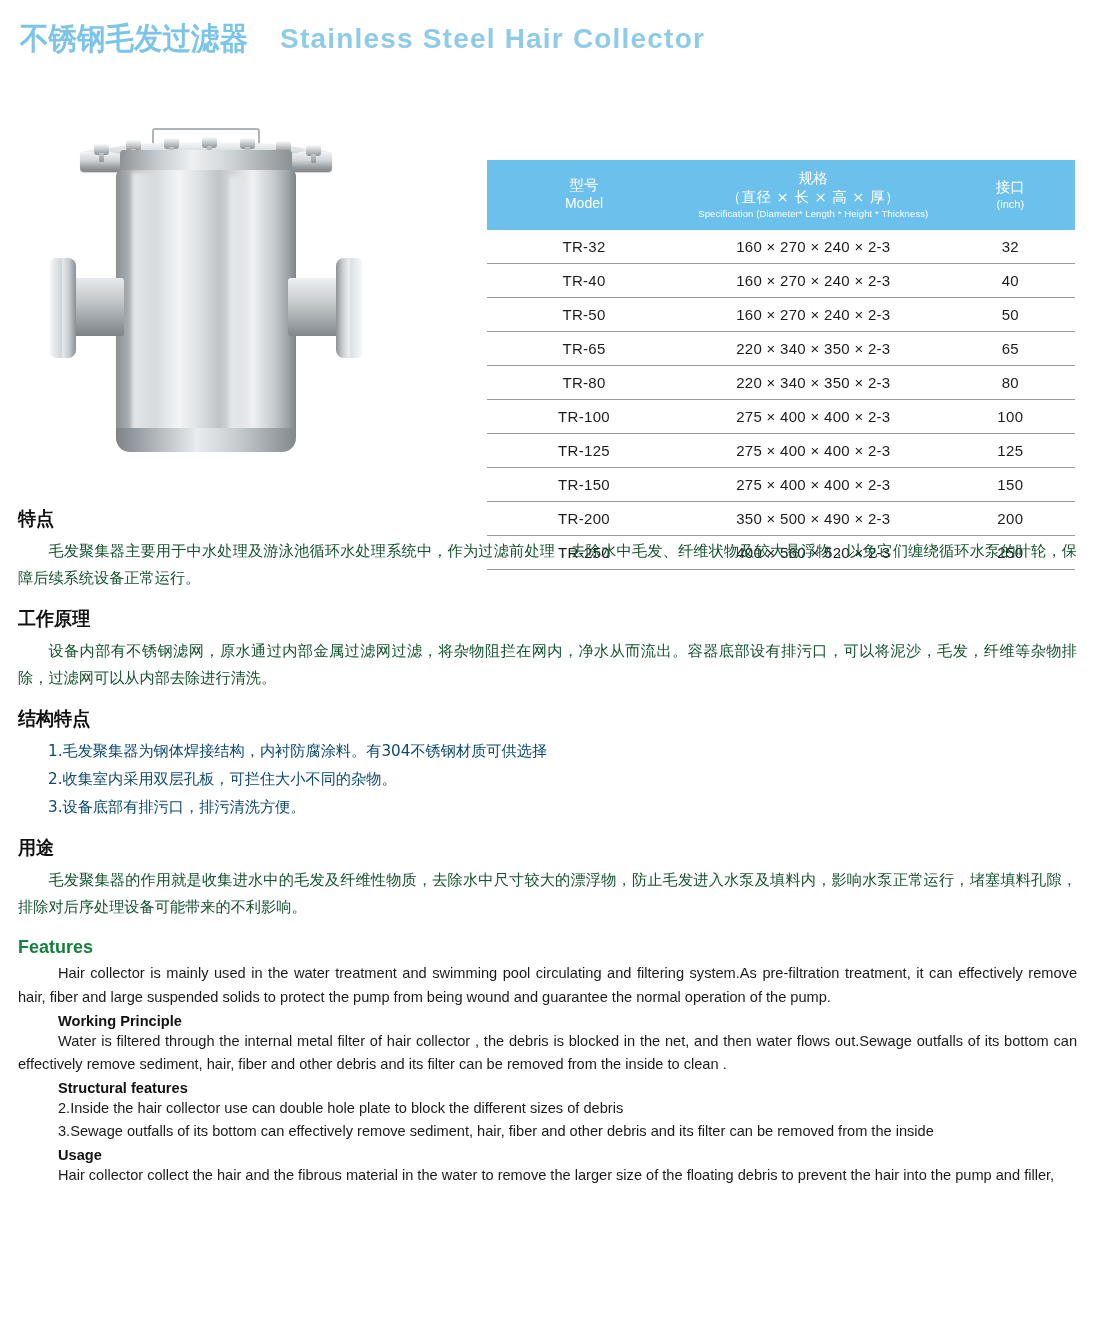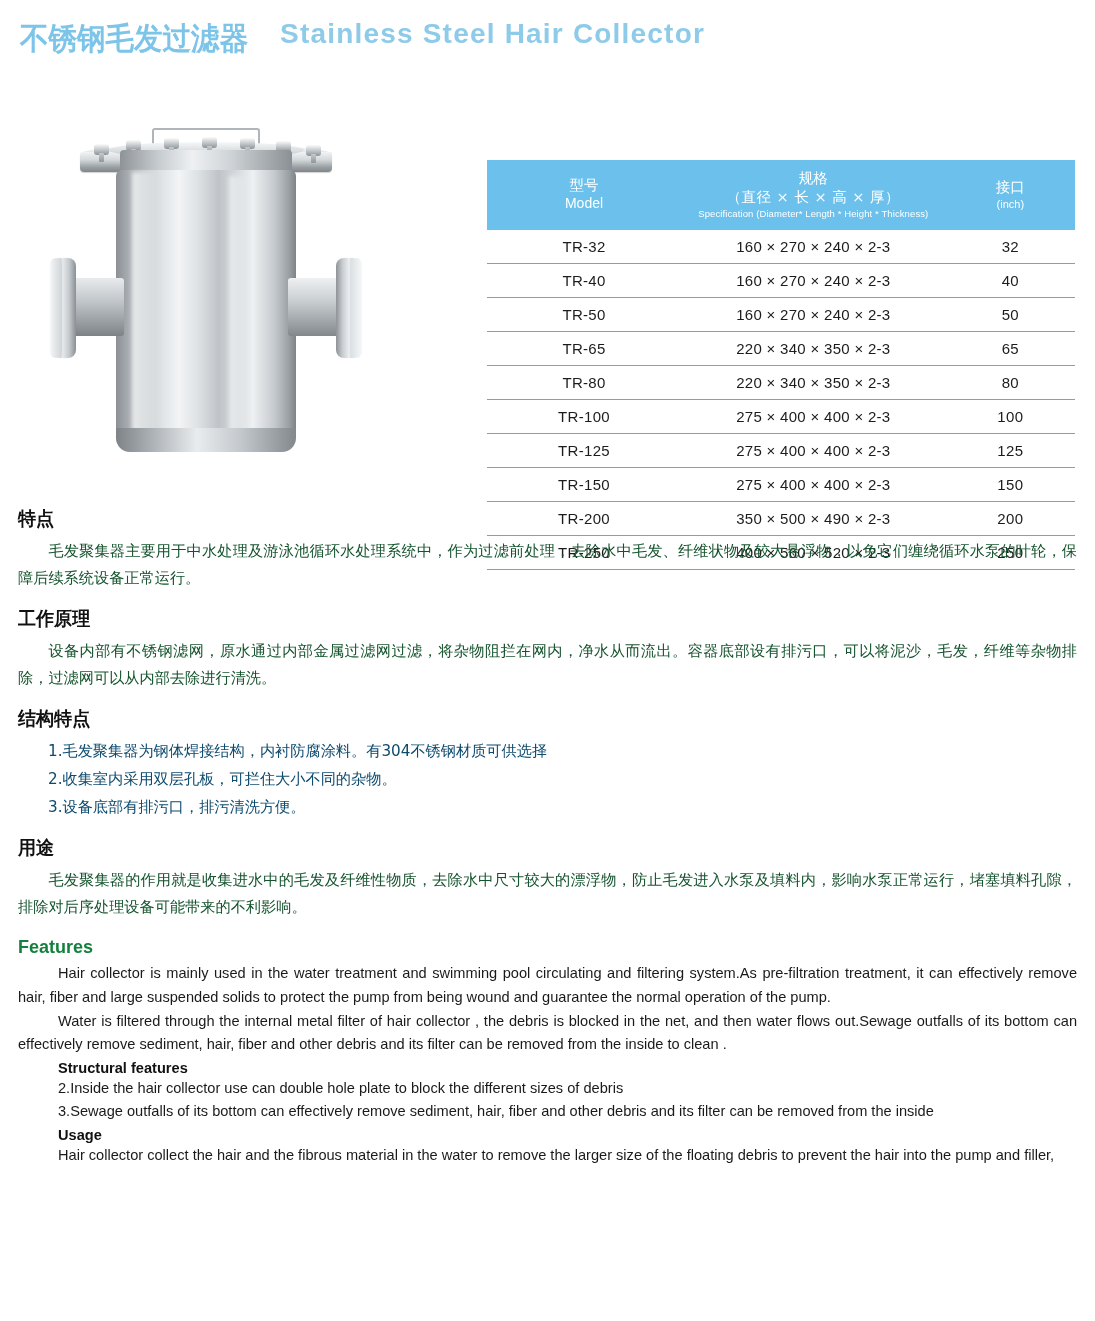--- a/index.html
+++ b/index.html
@@ -14,21 +14,21 @@
     font-family: "Liberation Sans", "DejaVu Sans", sans-serif;
     color: #1a1a1a;
     overflow: hidden;
     position: relative;
   }
 
   
   .title-bar {
     padding: 18px 0 0 20px;
     display: flex;
-    align-items: flex-start;
+    align-items: center;
     gap: 12px;
     white-space: nowrap;
   }
   .title-cn {
     font-size: 31px;
     font-weight: bold;
     color: #7cc4e8;
     letter-spacing: 0px;
     transform: scaleX(0.92);
     transform-origin: left center;
@@ -471,20 +471,21 @@
   <div class="list-cn">1.毛发聚集器为钢体焊接结构，内衬防腐涂料。有304不锈钢材质可供选择</div>
   <div class="list-cn">2.收集室内采用双层孔板，可拦住大小不同的杂物。</div>
   <div class="list-cn">3.设备底部有排污口，排污清洗方便。</div>
 
   <div class="sec-h-cn">用途</div>
   <p class="para-cn indent">毛发聚集器的作用就是收集进水中的毛发及纤维性物质，去除水中尺寸较大的漂浮物，防止毛发进入水泵及填料内，影响水泵正常运行，堵塞填料孔隙，排除对后序处理设备可能带来的不利影响。</p>
 
   <div class="sec-h-en">Features</div>
   <p class="para-en indent">Hair collector is mainly used in the water treatment and swimming pool circulating and filtering system.As pre-filtration treatment, it can effectively remove hair, fiber and large suspended solids to protect the pump from being wound and guarantee the normal operation of the pump.</p>
 
+  <div class="sub-h-en">Working Principle</div>
   <p class="para-en indent">Water is filtered through the internal metal filter of hair collector , the debris is blocked in the net, and then water flows out.Sewage outfalls of its bottom can effectively remove sediment, hair, fiber and other debris and its filter can be removed from the inside to clean .</p>
 
   <div class="sub-h-en">Structural features</div>
   <p class="para-en indent">2.Inside the hair collector use can double hole plate to block the different sizes of debris</p>
   <p class="para-en indent">3.Sewage outfalls of its bottom can effectively remove sediment, hair, fiber and other debris and its filter can be removed from the inside</p>
 
   <div class="sub-h-en">Usage</div>
   <p class="para-en indent"> Hair collector collect the hair and the fibrous material in the water to remove the larger size of the floating debris to prevent the hair into the pump and filler,</p>
 </div>
 

